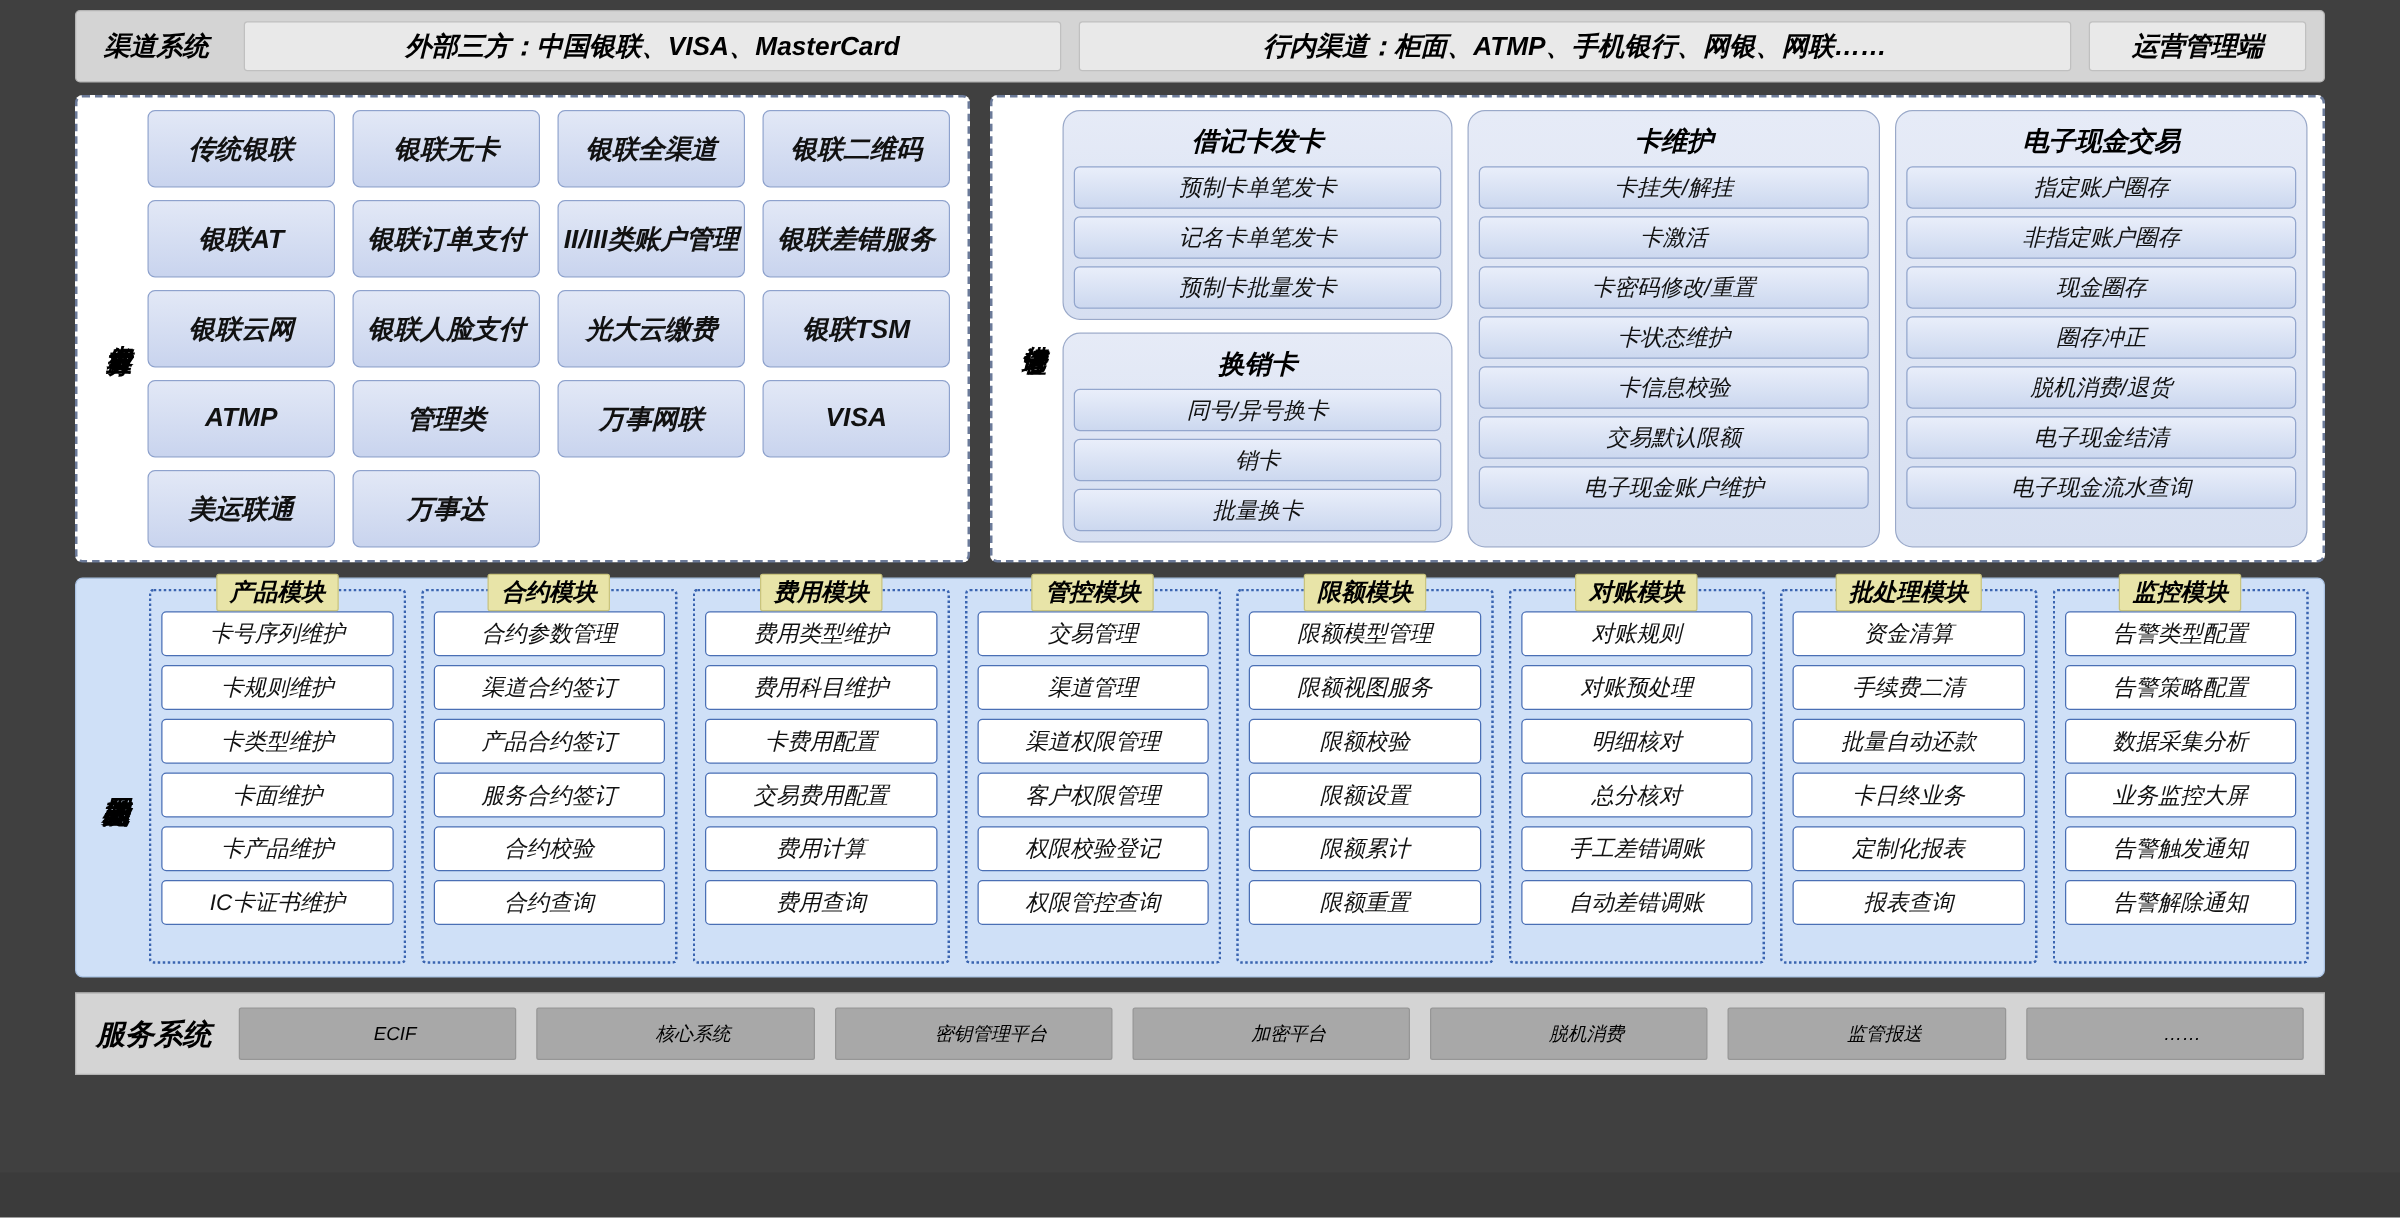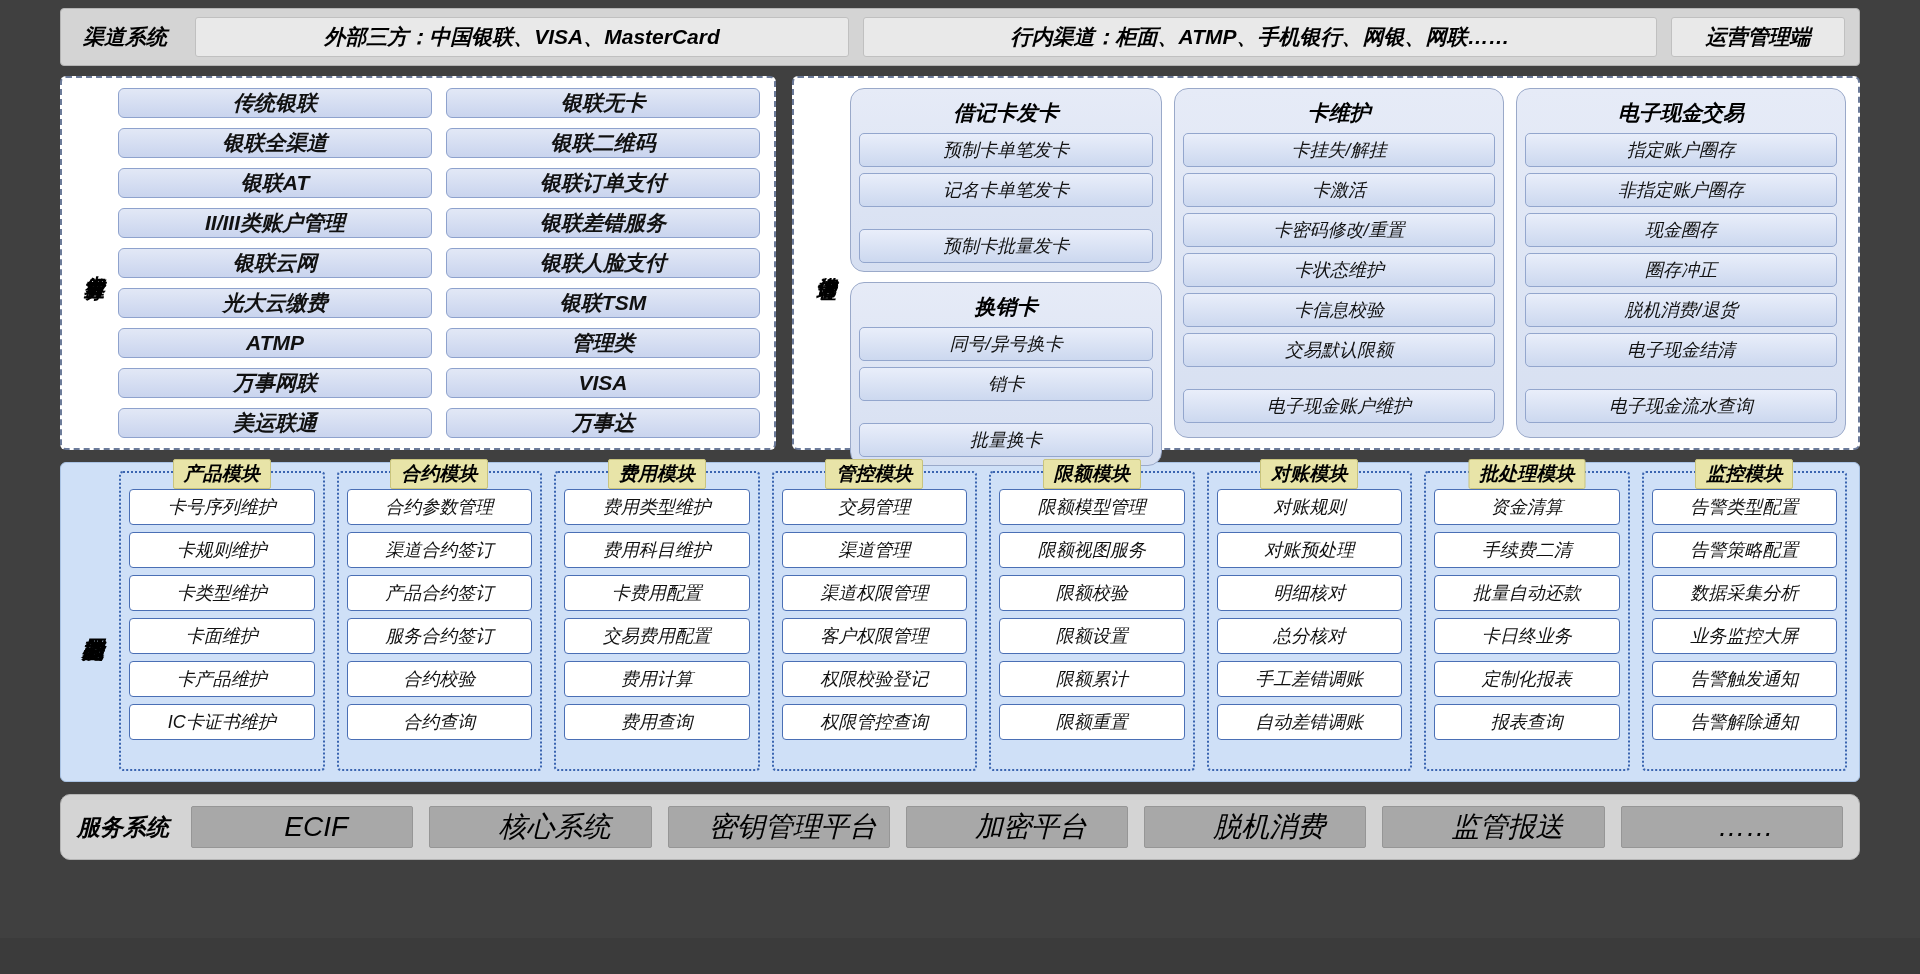--- a/index.html
+++ b/index.html
@@ -94,21 +94,21 @@
   .vlabel span {
     writing-mode: vertical-rl;
     text-orientation: upright;
     white-space: nowrap;
   }
 
   
   .card-grid {
     flex: 1 1 auto;
     display: grid;
-    grid-template-columns: repeat(2, 1fr);
+    grid-template-columns: repeat(4, 1fr);
     grid-auto-rows: 1fr;
     gap: 10px 14px;
     padding: 2px 4px 2px 2px;
   }
   .tile {
     background: linear-gradient(180deg,#e2e8f6 0%, #c9d4ee 100%);
     border: 1px solid #8ea2cd;
     border-radius: 6px;
     display: flex;
     align-items: center;
@@ -150,21 +150,21 @@
     font-size: 18px;
     color: #111;
     height: 32px;
     display: flex;
     align-items: center;
     justify-content: center;
     margin-bottom: 6px;
     white-space: nowrap;
     padding: 0 6px;
   }
-  .pill:last-child { margin-bottom: 0; margin-top: 16px; }
+  .pill:last-child { margin-bottom: 0; }
   .col-a { flex: 1 1 0; }
   .col-b { flex: 1 1 0; display: flex; flex-direction: column; gap: 10px; }
   .col-c { flex: 1 1 0; }
   .col-d { flex: 1 1 0; }
   .subgroup { flex: 0 0 auto; }
 
   
   .base {
     margin-top: 12px;
     background: #cfe0f7;
@@ -230,21 +230,21 @@
     font-size: 18px;
     color: #111;
     white-space: nowrap;
   }
 
   
   .service {
     margin-top: 12px;
     background: #d4d4d4;
     border: 1px solid #b4b4b4;
-    border-radius: 10px;
+    border-radius: 0;
     height: 66px;
     display: flex;
     align-items: center;
     padding: 0 16px;
     box-sizing: border-box;
     gap: 16px;
   }
   .service-title {
     font-size: 23px;
     font-weight: bold;
@@ -252,21 +252,21 @@
     padding-right: 6px;
   }
   .service-box {
     flex: 1 1 0;
     background: #a8a8a8;
     border: 1px solid #969696;
     height: 40px;
     display: flex;
     align-items: center;
     justify-content: center;
-    font-size: 28px;
+    font-size: 15px;
     color: #000;
     white-space: nowrap;
     border-radius: 2px;
     padding-left: 28px;
   }
 
   .bottom-strip {
     position: absolute;
     left: 0;
     bottom: 0;

